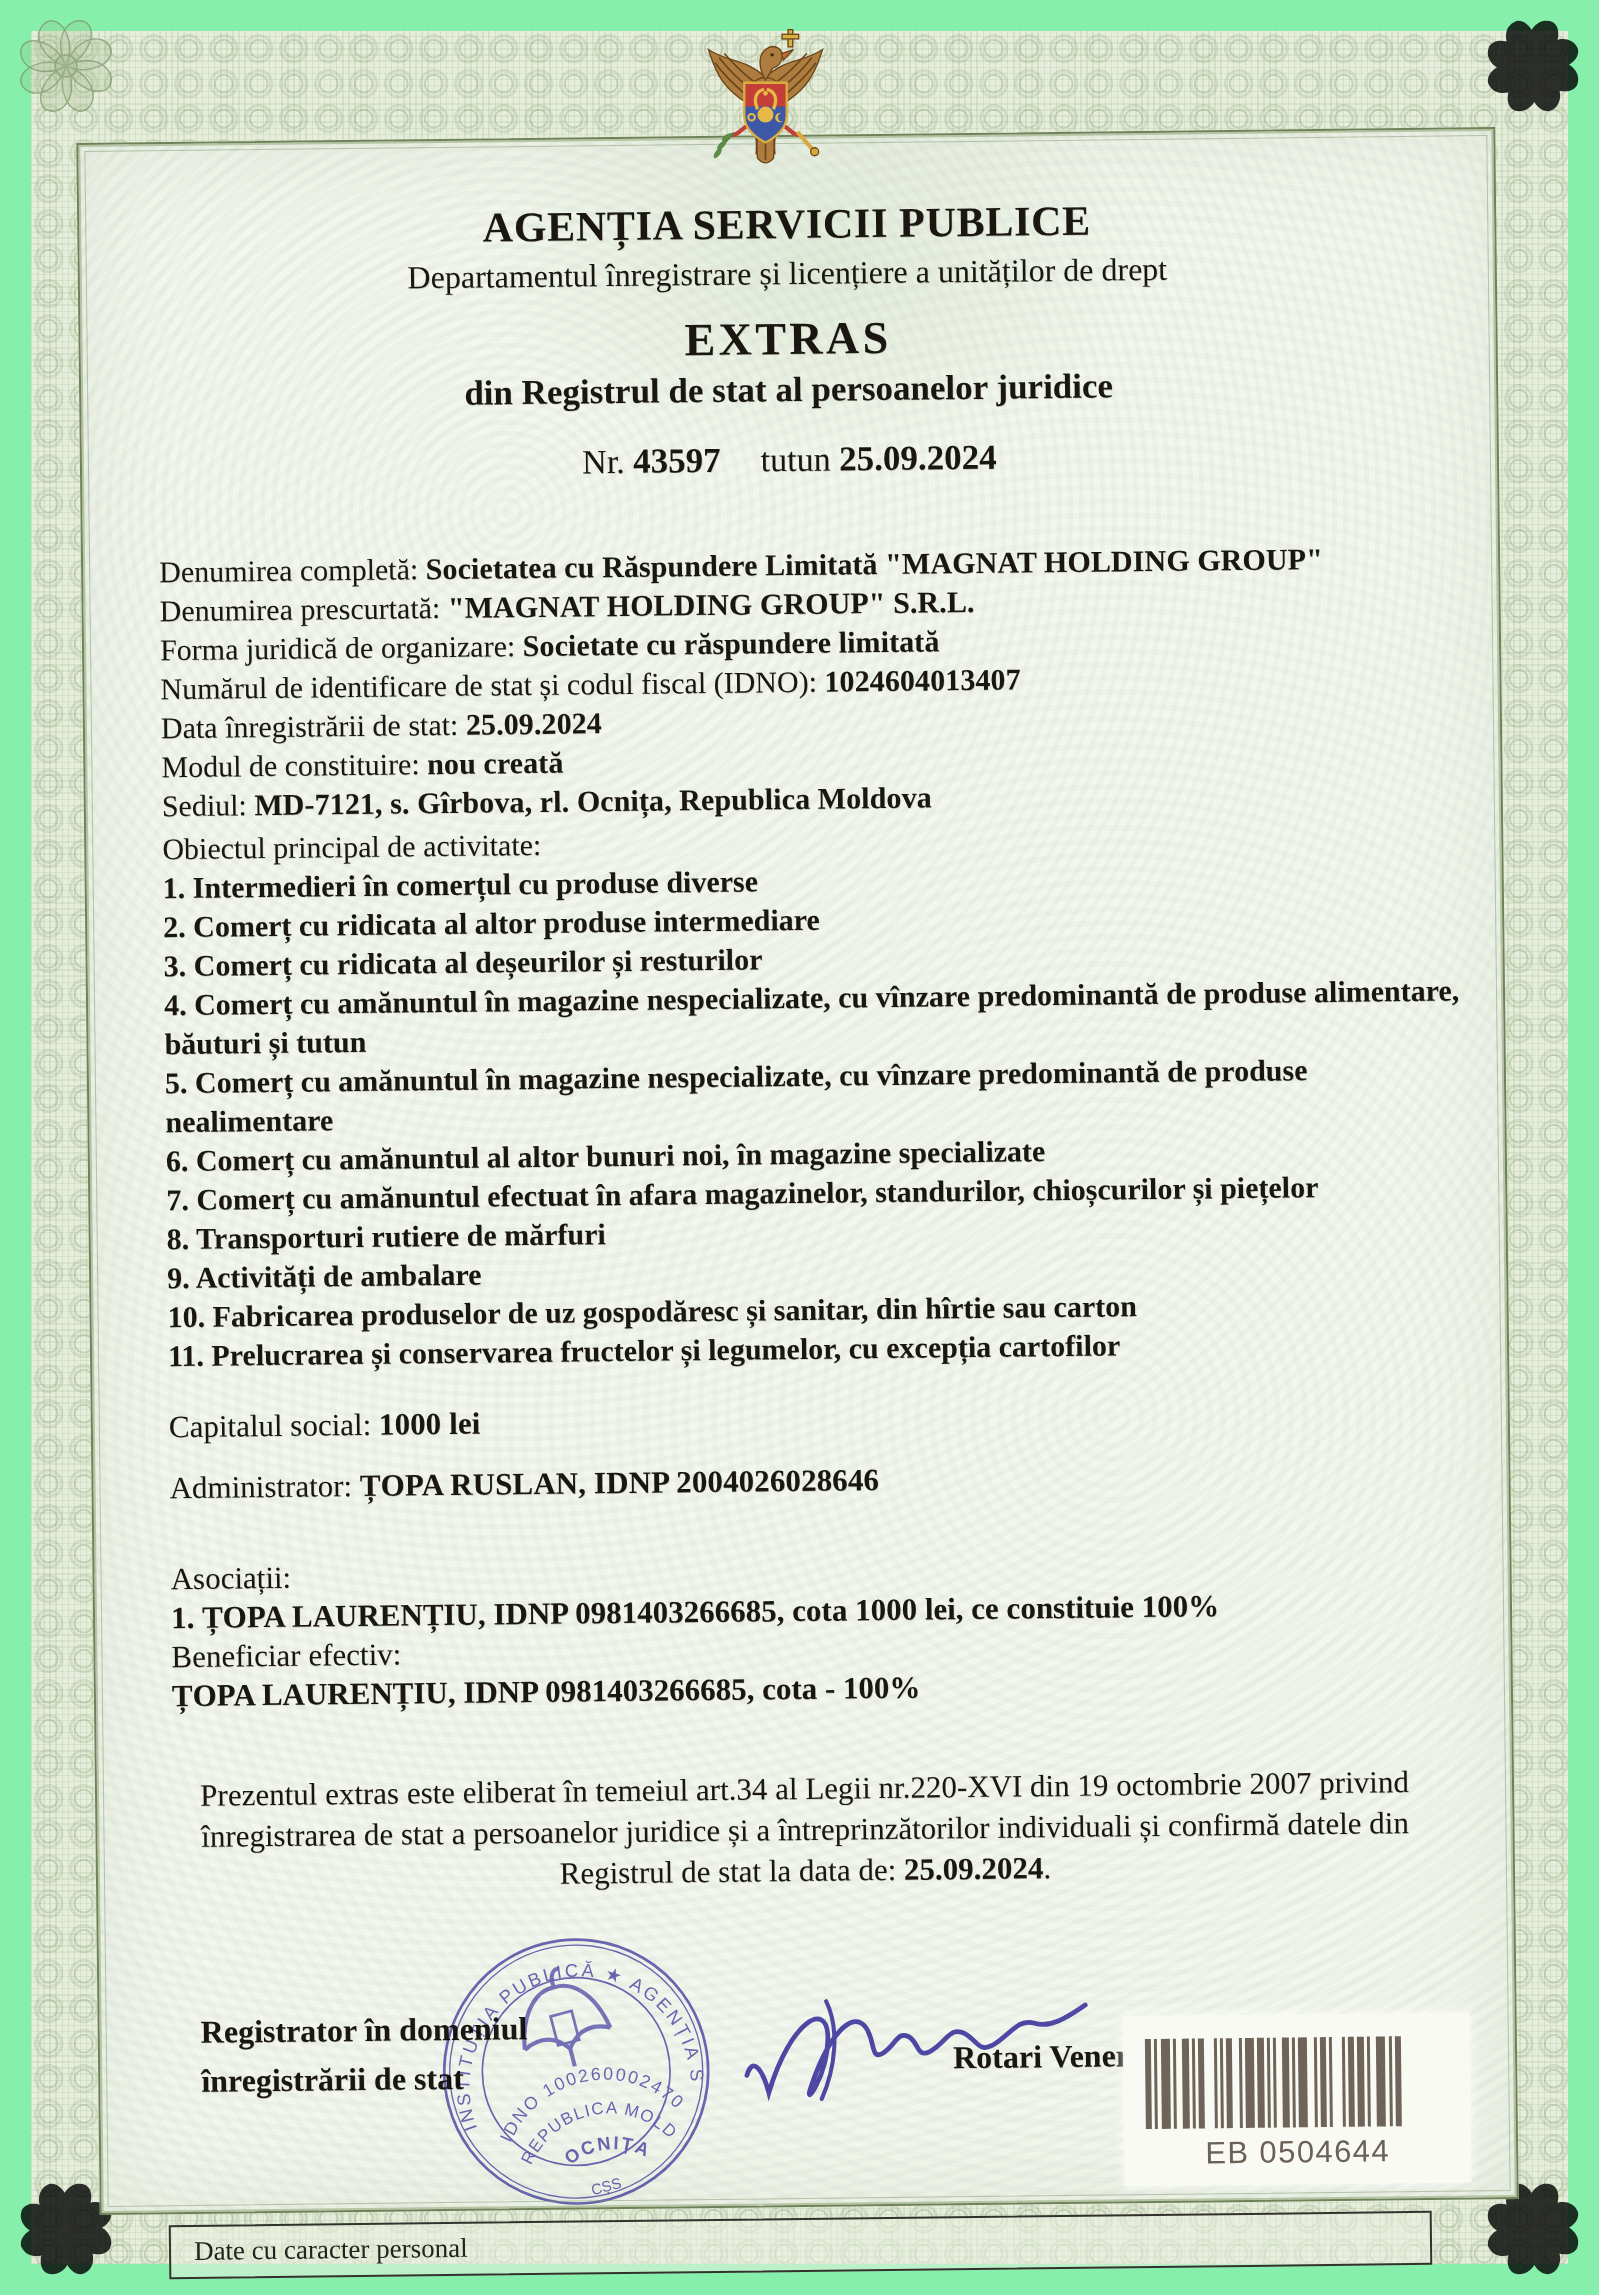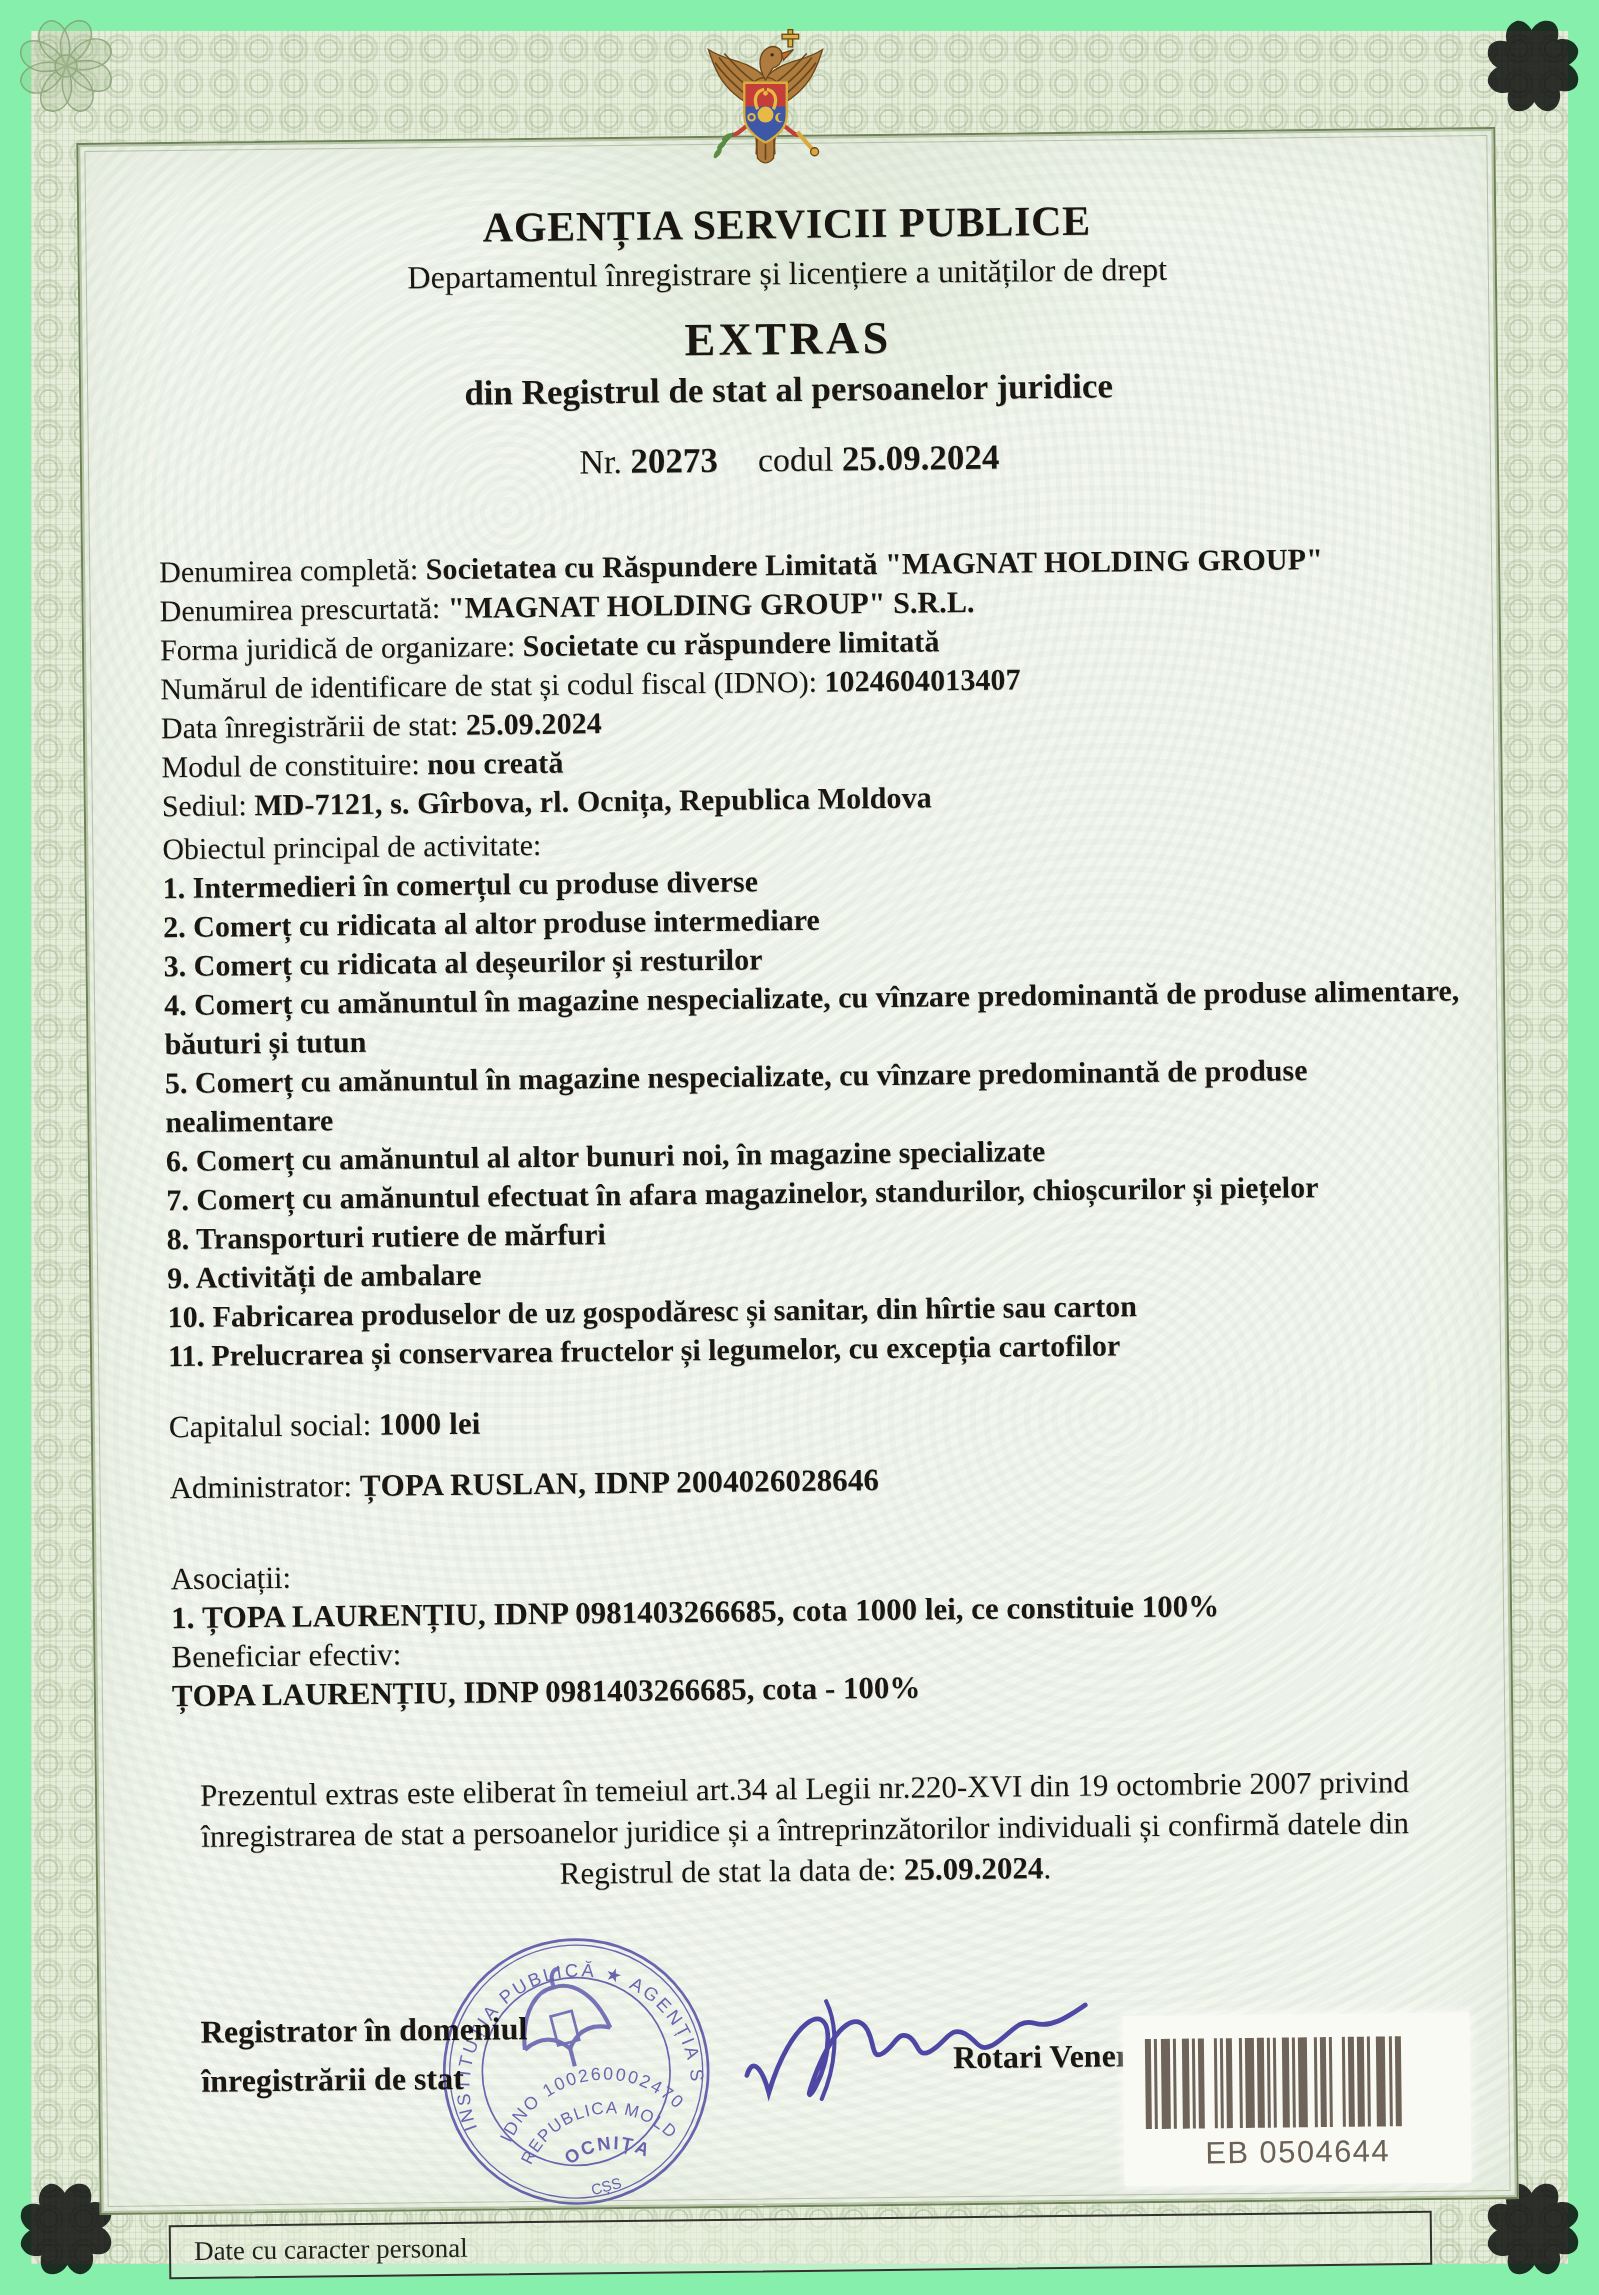--- a/index.html
+++ b/index.html
@@ -128,23 +128,23 @@
 
   <div class="panel">
 
     <div class="abs ctr title ink">AGENȚIA SERVICII PUBLICE</div>
     <div class="abs ctr dept ink">Departamentul înregistrare și licențiere a unităților de drept</div>
     <div class="abs ctr extras ink">EXTRAS</div>
     <div class="abs ctr extras-sub ink">din Registrul de stat al persoanelor juridice</div>
 
     <div class="abs ctr nrline ink">
       <span>Nr.</span>
-      <b>20273</b>
+      <b>43597</b>
       <span class="gap-md"></span>
-      <span>codul</span>
+      <span>tutun</span>
       <b>25.09.2024</b>
     </div>
 
     <div class="abs body ink">
       <div>
           <div class="line"><span>Denumirea completă: </span><b>Societatea cu Răspundere Limitată "MAGNAT HOLDING GROUP"</b></div>
           <div class="line"><span>Denumirea prescurtată: </span><b>"MAGNAT HOLDING GROUP" S.R.L.</b></div>
           <div class="line"><span>Forma juridică de organizare: </span><b>Societate cu răspundere limitată</b></div>
           <div class="line"><span>Numărul de identificare de stat și codul fiscal (IDNO): </span><b>1024604013407</b></div>
           <div class="line"><span>Data înregistrării de stat: </span><b>25.09.2024</b></div>

